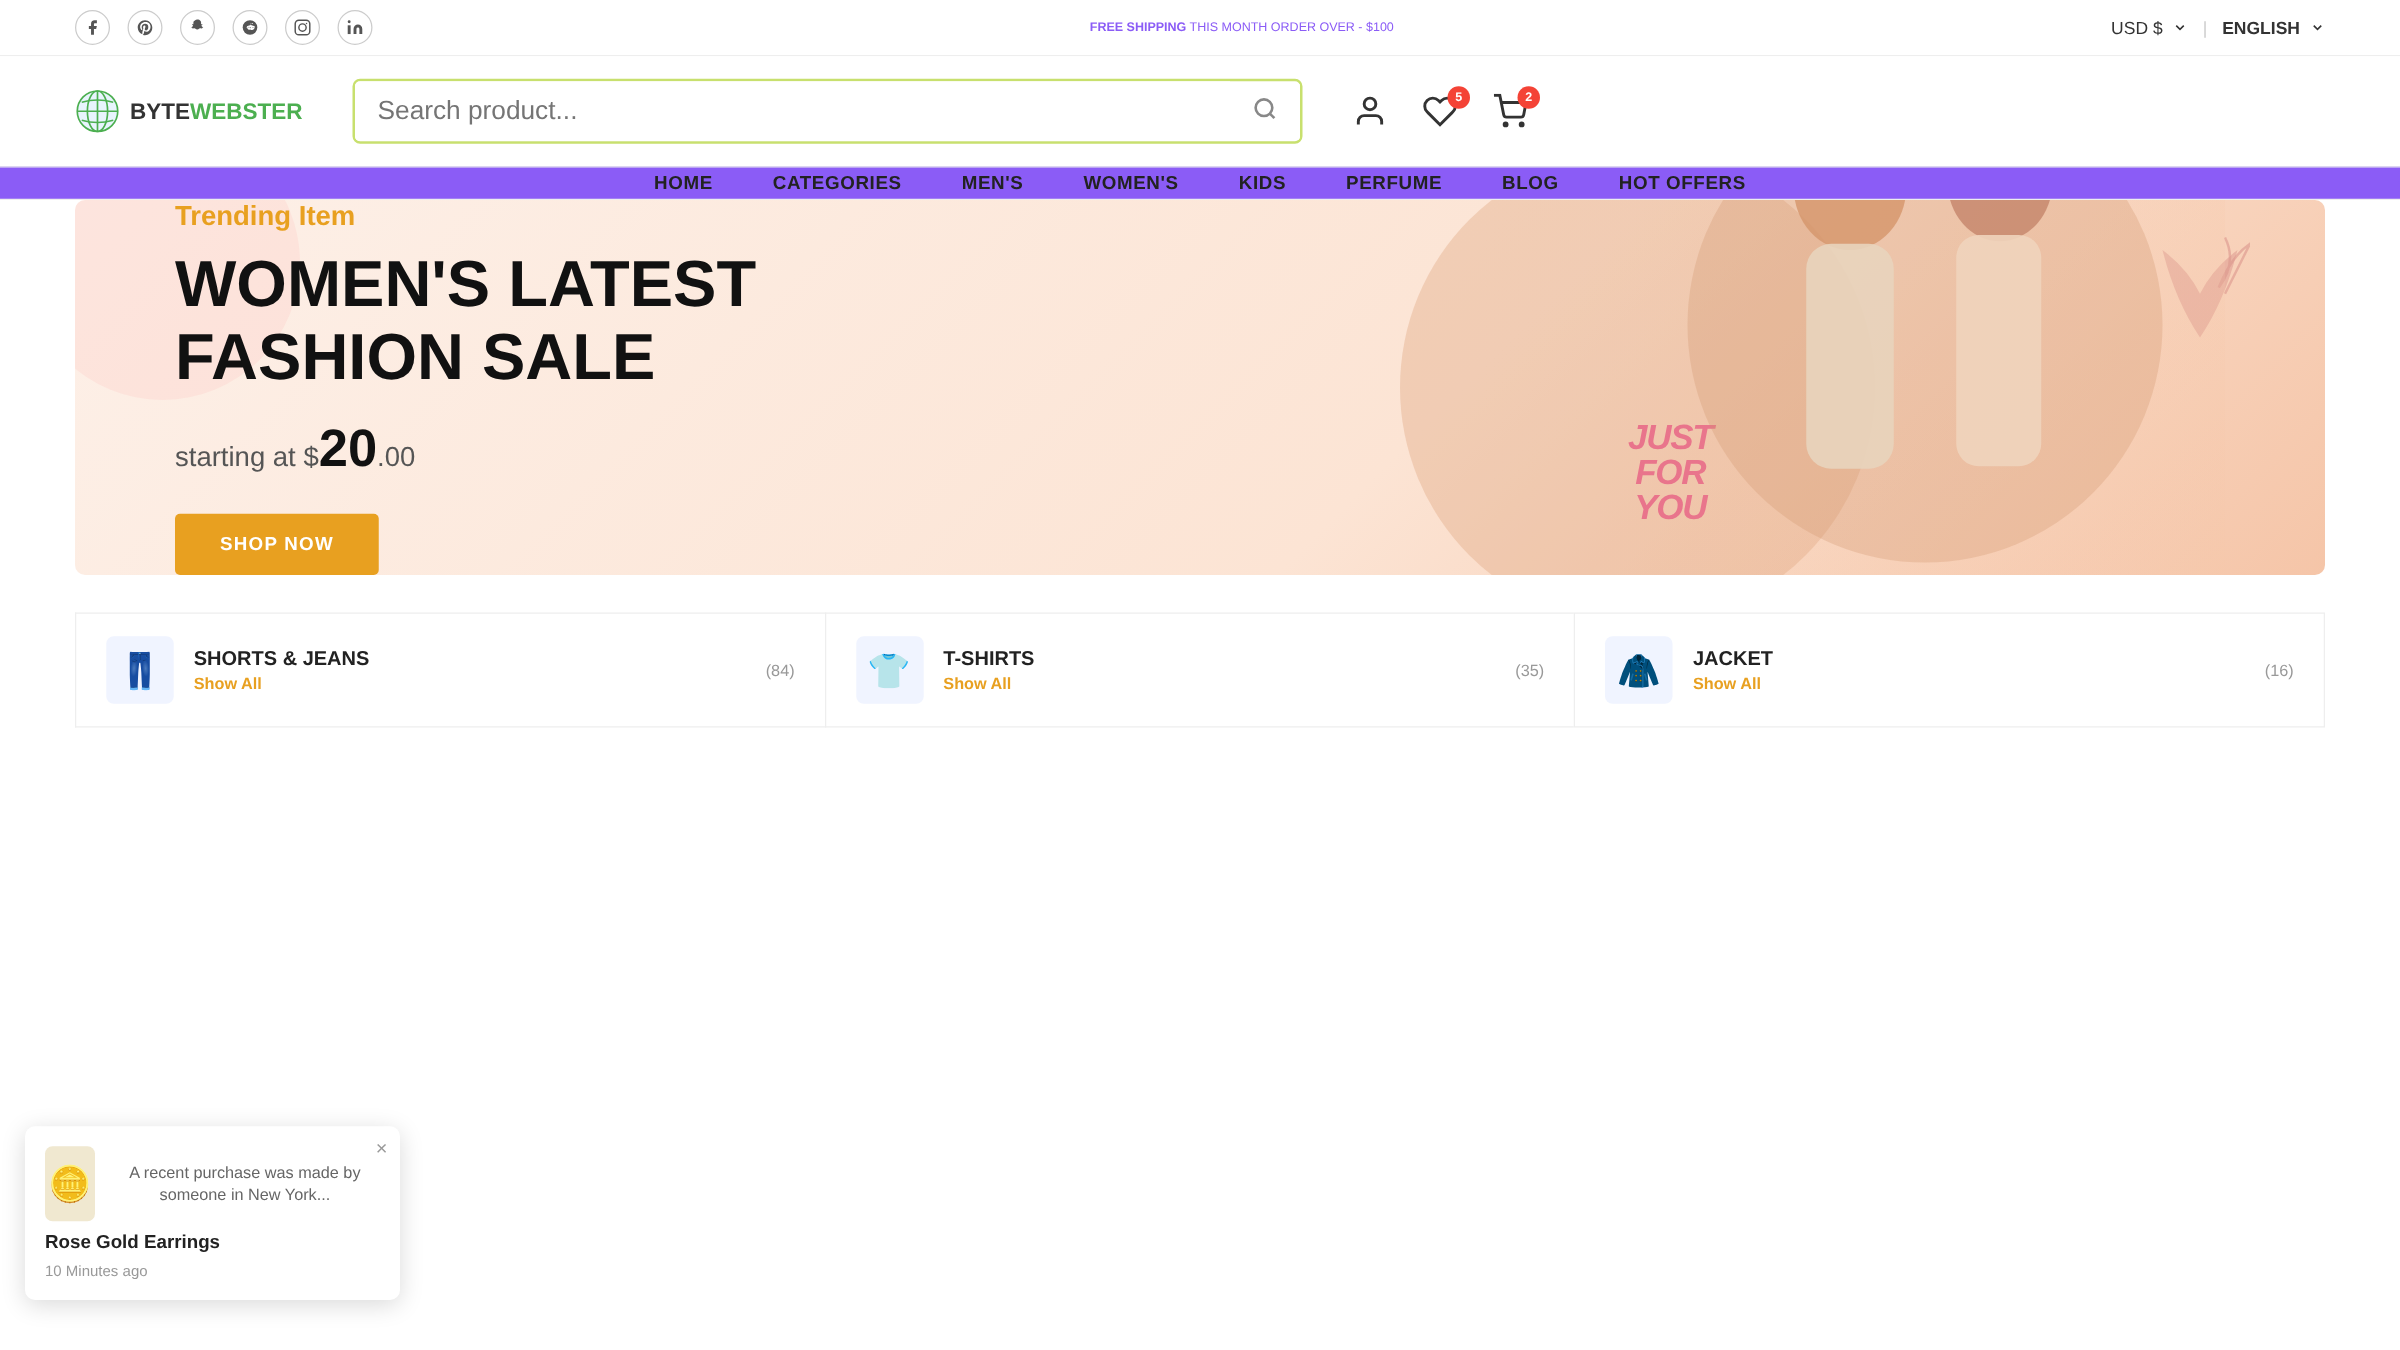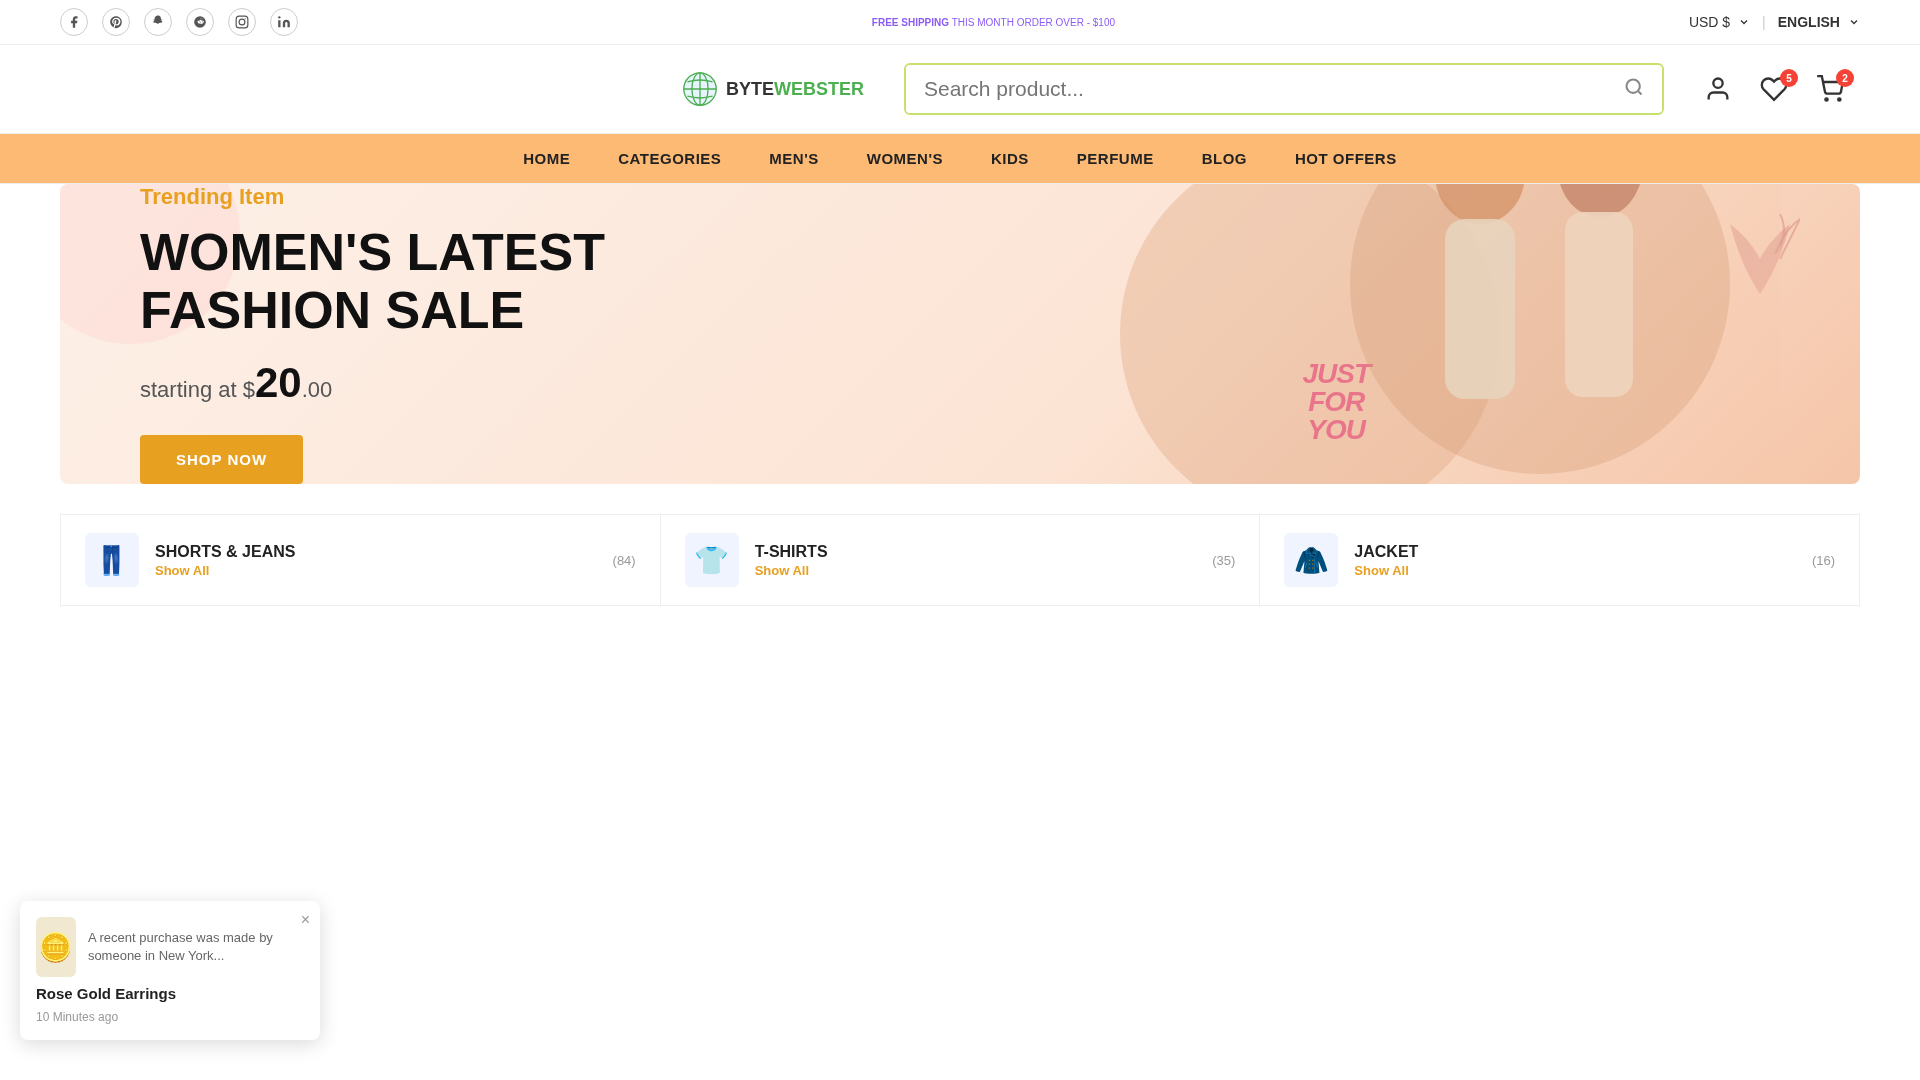--- a/index.html
+++ b/index.html
@@ -12,22 +12,22 @@
     }
     .top-bar-social { display: flex; gap: 14px; }
     .social-icon { width: 28px; height: 28px; border-radius: 50%; border: 1.5px solid #ccc; display: flex; align-items: center; justify-content: center; font-size: 13px; color: #555; cursor: pointer; }
     .top-bar-shipping { font-size: 10px; color: #8b5cf6; }
     .top-bar-shipping strong { font-weight: 700; }
     .top-bar-right { display: flex; align-items: center; gap: 8px; font-size: 14px; color: #333; }
     .top-bar-divider { color: #ccc; margin: 0 4px; }
 
     
     .header {
-      display: flex; align-items: center; justify-content: flex-end;
-      padding: 18px 76px; background: #fff;
+      display: flex; align-items: center; justify-content: flex-start;
+      padding: 18px 60px; background: #fff;
     }
     .logo { display: flex; align-items: center; gap: 8px; text-decoration: none; }
     .logo-globe { width: 36px; height: 36px; }
     .logo-text { font-size: 18px; font-weight: 700; color: #333; }
     .logo-text span { color: #4caf50; }
     .search-bar {
       flex: 1; max-width: 760px; margin: 0 40px;
       display: flex; align-items: center;
       border: 2px solid #c8e06e; border-radius: 6px; overflow: hidden;
     }
@@ -44,21 +44,21 @@
     .badge {
       position: absolute; top: -6px; right: -10px;
       background: #f44336; color: #fff; border-radius: 50%;
       font-size: 10px; width: 18px; height: 18px;
       display: flex; align-items: center; justify-content: center; font-weight: 700;
     }
 
     
     .nav {
       display: flex; align-items: center; justify-content: center;
-      gap: 48px; padding: 16px 60px; background: #fdba74;
+      gap: 48px; padding: 4px 60px; background: #8b5cf6;
       border-top: 1px solid #eee; border-bottom: 1px solid #eee;
     }
     .nav-item {
       font-size: 15px; font-weight: 700; color: #222; cursor: pointer;
       letter-spacing: 0.5px; text-transform: uppercase; text-decoration: none;
     }
 
     
     .hero {
       margin: 0 60px;
@@ -124,21 +124,21 @@
     .popup-notification {
       position: fixed; left: 20px; bottom: 40px; z-index: 999;
       background: #fff; border-radius: 8px; box-shadow: 0 4px 20px rgba(0,0,0,0.15);
       padding: 16px; width: 300px; display: flex; flex-direction: column; gap: 8px;
     }
     .popup-header { display: flex; align-items: center; gap: 12px; }
     .popup-img {
       width: 60px; height: 60px; background: #f0e8d0; border-radius: 6px;
       display: flex; align-items: center; justify-content: center; font-size: 28px;
     }
-    .popup-text { font-size: 13px; color: #666; line-height: 1.4; }
+    .popup-text { font-size: 13px; color: #666; line-height: 1.4; text-align: center; }
     .popup-product-name { font-size: 15px; font-weight: 700; color: #222; }
     .popup-time { font-size: 12px; color: #999; }
     .popup-close {
       position: absolute; right: 10px; top: 10px;
       background: none; border: none; font-size: 16px; cursor: pointer; color: #999;
     }
   </style>
 </head>
 <body>
 

